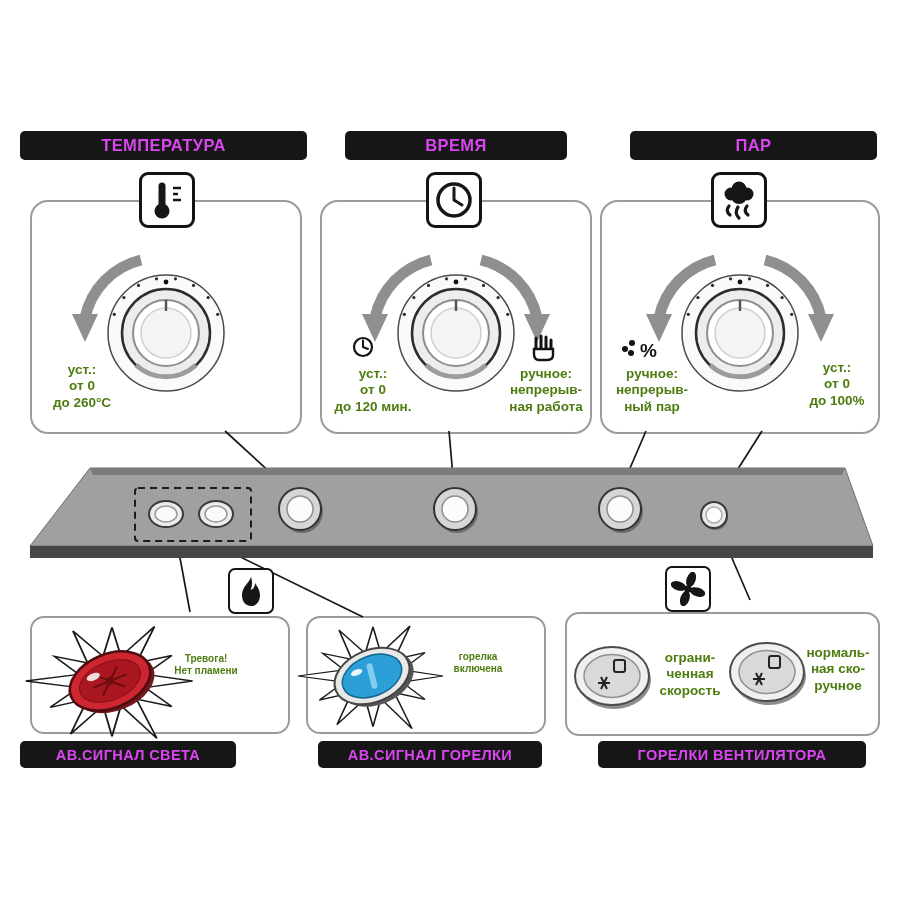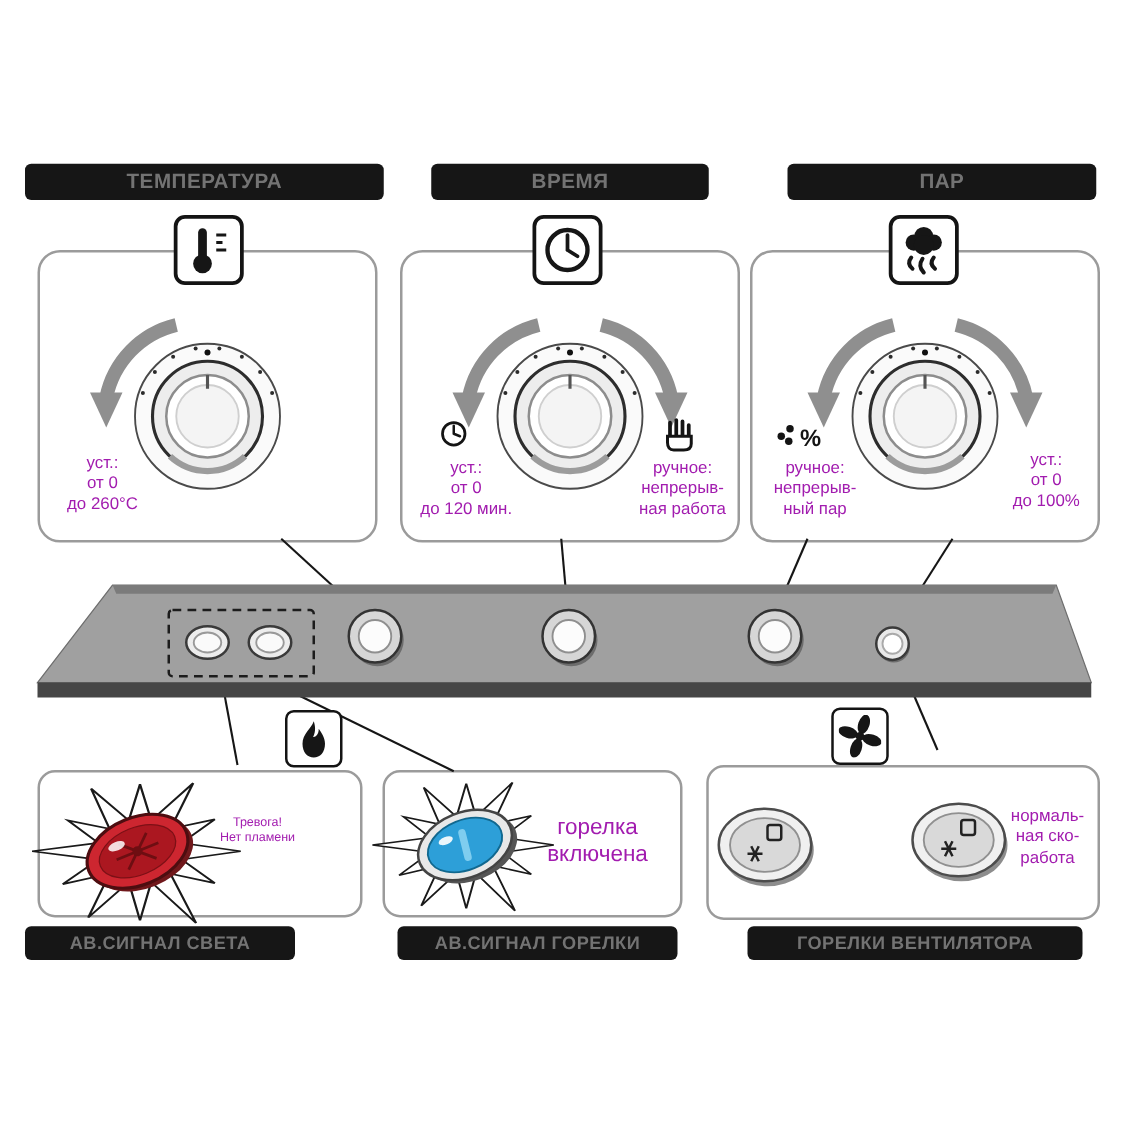--- a/index.html
+++ b/index.html
@@ -1,26 +1,26 @@
 <!DOCTYPE html>
 <html><head>
 <meta charset="utf-8">
 <style>
   html,body{margin:0;padding:0;background:#ffffff;}
   .canvas{position:relative;width:900px;height:900px;background:#ffffff;
           font-family:"Liberation Sans",sans-serif;overflow:hidden;}
-  .black-label{position:absolute;height:29px;background:#161616;color:#737373;
+  .black-label{position:absolute;height:29px;background:#161616;color:#d946ef;
           font-weight:bold;font-size:16.5px;letter-spacing:.4px;border-radius:5px;
           display:flex;align-items:center;justify-content:center;z-index:6;}
   .black-label.small{height:27px;font-size:14.5px;}
   .panel{position:absolute;border:2px solid #9b9b9b;border-radius:18px;background:#ffffff;z-index:1;}
   .icon-box{position:absolute;width:56px;height:56px;background:#ffffff;border:3px solid #141414;
           border-radius:9px;display:flex;align-items:center;justify-content:center;z-index:6;box-sizing:border-box;}
   .icon-box.thin{width:46px;height:46px;border-width:2.5px;border-radius:7px;}
-  .txt{position:absolute;font-weight:normal;color:#a21caf;text-align:center;
+  .txt{position:absolute;font-weight:bold;color:#4d7c0f;text-align:center;
           white-space:pre-line;line-height:1.22;font-size:13.5px;z-index:6;}
   svg.abs{position:absolute;}
   .z2{z-index:2}.z3{z-index:3}.z4{z-index:4}
 </style>
 </head>
 <body>
 
 <div class="canvas">
 
   <svg width="0" height="0" style="position:absolute" aria-hidden="true">
@@ -231,23 +231,26 @@
       <ellipse cx="2" cy="4" rx="37" ry="29" fill="#8d8d8d"></ellipse>
       <ellipse rx="37" ry="29" fill="#f0f0f0" stroke="#4c4c4c" stroke-width="2"></ellipse>
       <ellipse rx="28" ry="21.5" fill="#d9d9d9" stroke="#909090" stroke-width="1.5"></ellipse>
       <rect x="2" y="-16" width="11" height="12" rx="2" fill="none" stroke="#222222" stroke-width="2"></rect>
       <path d="M-14 7 H-2 M-11 1 L-5 13 M-5 1 L-11 13" stroke="#222222" stroke-width="2"></path>
     </g>
   </svg>
 
   <div class="txt" style="left:150px;top:653px;width:112px;font-size:10px">Тревога!
 Нет пламени</div>
-  <div class="txt" style="left:428px;top:651px;width:100px;font-size:18px">горелка
+  <div class="txt" style="left:428px;top:651px;width:100px;font-size:10px">горелка
 включена</div>
+  <div class="txt" style="left:646px;top:650px;width:88px">ограни-
+ченная
+скорость</div>
   <div class="txt" style="left:798px;top:645px;width:80px">нормаль-
 ная ско-
-работа</div>
+ручное</div>
 
   <div class="black-label small" style="left:318px;top:741px;width:224px">АВ.СИГНАЛ ГОРЕЛКИ</div>
   <div class="black-label small" style="left:20px;top:741px;width:216px">АВ.СИГНАЛ СВЕТА</div>
   <div class="black-label small" style="left:598px;top:741px;width:268px">ГОРЕЛКИ ВЕНТИЛЯТОРА</div>
 
 </div>
 
 </body></html>

